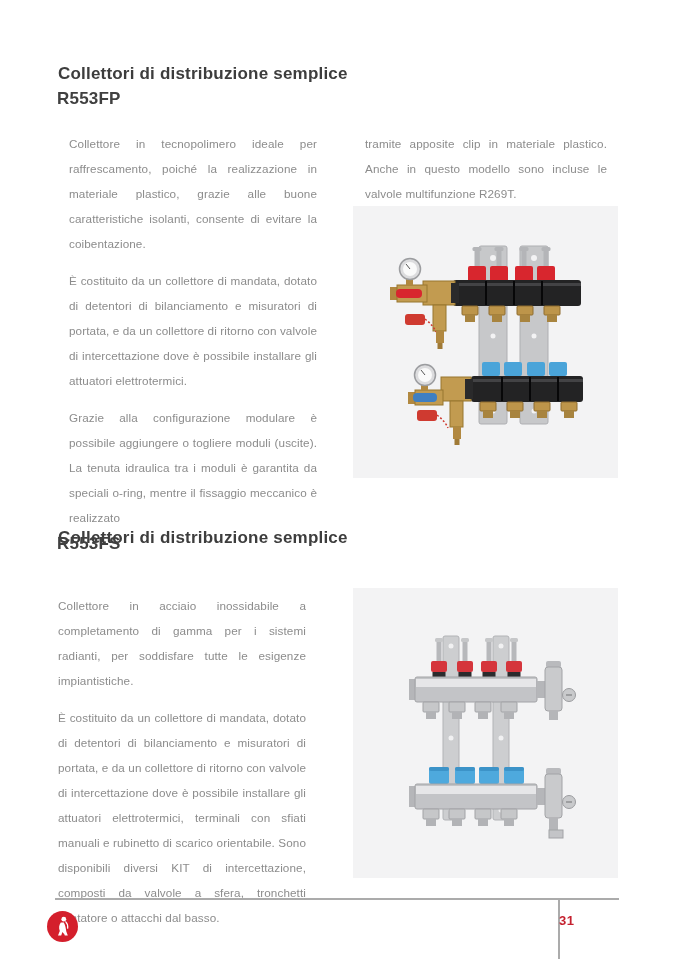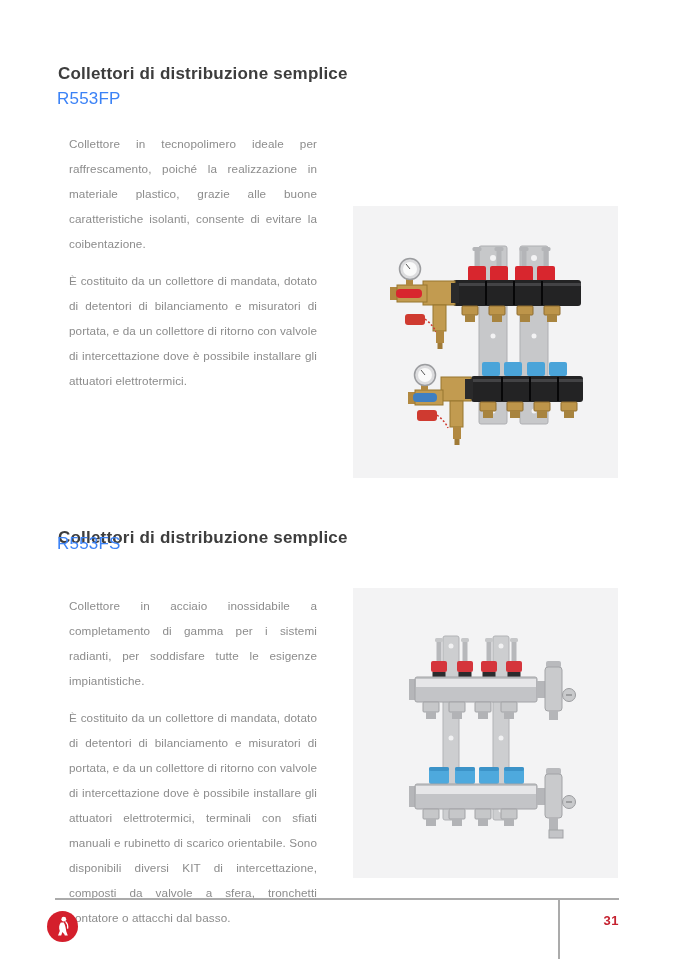--- a/index.html
+++ b/index.html
@@ -6,57 +6,61 @@
   .page{
     position:relative;width:678px;height:959px;background:#ffffff;overflow:hidden;
     font-family:"Liberation Sans",sans-serif;
   }
   .sec-title{
     position:absolute;left:57px;margin:1px;
     font-size:17px;line-height:22px;font-weight:bold;color:#3d3d3d;letter-spacing:.2px;
   }
   .sec-code{
     position:absolute;left:57px;margin:0;
-    font-size:17px;line-height:22px;font-weight:normal;color:#3b82f6;letter-spacing:.2px;
+    font-size:17px;line-height:22px;font-weight:bold;color:#404040;letter-spacing:.2px;
   }
   .body-col{
     position:absolute;color:#8c8c8c;font-size:11.7px;line-height:25px;
     text-align:justify;letter-spacing:.1px;
   }
   .body-col p{margin:12px;}
   .t1{top:62px;} .c1{top:88px;}
   .left1{left:57px;top:119px;width:272px;}
   .right1{left:353px;top:119px;width:266px;}
   .t2{top:526px;} .c2{top:533px;}
-  .left2{left:57px;top:581px;width:272px;}
+  .left2{left:46px;top:581px;width:272px;}
   .img-box{position:absolute;background:#f3f3f4;}
   .img1{left:353px;top:206px;width:265px;height:272px;}
   .img2{left:353px;top:588px;width:265px;height:290px;}
   .img-box svg{display:block;width:100%;height:100%;}
   .footer-line{position:absolute;left:55px;top:898px;width:564px;height:2px;background:#ababab;}
   .footer-vline{position:absolute;left:558px;top:898px;width:2px;height:61px;background:#ababab;}
   .logo-wrap{position:absolute;left:47px;top:911px;width:31px;height:31px;}
   .page-number{
-    position:absolute;left:559px;top:913px;width:60px;text-align:right;
+    position:absolute;left:559px;top:913px;width:60px;text-align:left;
     color:#c5212f;font-size:13px;font-weight:bold;letter-spacing:.5px;
   }
 </style>
 </head>
 <body>
 
 <div class="page">
 
   <h1 class="sec-title t1">Collettori di distribuzione semplice</h1>
   <h2 class="sec-code c1">R553FP</h2>
 
   <div class="body-col left1">
     <p>Collettore in tecnopolimero ideale per raffrescamento, poiché la realizzazione in materiale plastico, grazie alle buone caratteristiche isolanti, consente di evitare la coibentazione.</p>
     <p>È costituito da un collettore di mandata, dotato di detentori di bilanciamento e misuratori di portata, e da un collettore di ritorno con valvole di intercettazione dove è possibile installare gli attuatori elettrotermici.</p>
-  </div>
-
+    <p>Grazie alla configurazione modulare è possibile aggiungere o togliere moduli (uscite). La tenuta idraulica tra i moduli è garantita da speciali o-ring, mentre il fissaggio meccanico è realizzato</p>
+  </div>
+
+  <div class="body-col right1">
+    <p>tramite apposite clip in materiale plastico. Anche in questo modello sono incluse le valvole multifunzione R269T.</p>
+  </div>
 
   <div class="img-box img1">
     <svg viewBox="0 0 265 272">
 
       <g fill="#c7c8ca" stroke="#aeafb2" stroke-width="1">
         <rect x="126" y="40" width="28" height="178" rx="2"></rect>
         <rect x="167" y="40" width="28" height="178" rx="2"></rect>
       </g>
       <g fill="#f3f3f4">
         <circle cx="140" cy="52" r="3"></circle>

